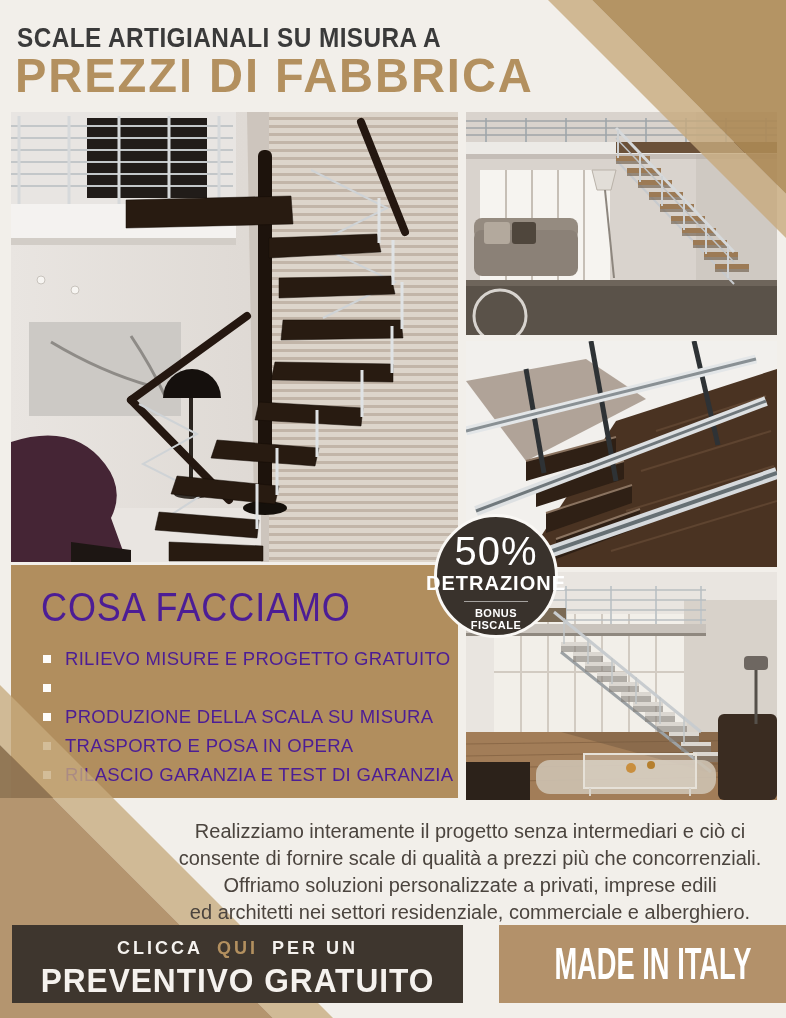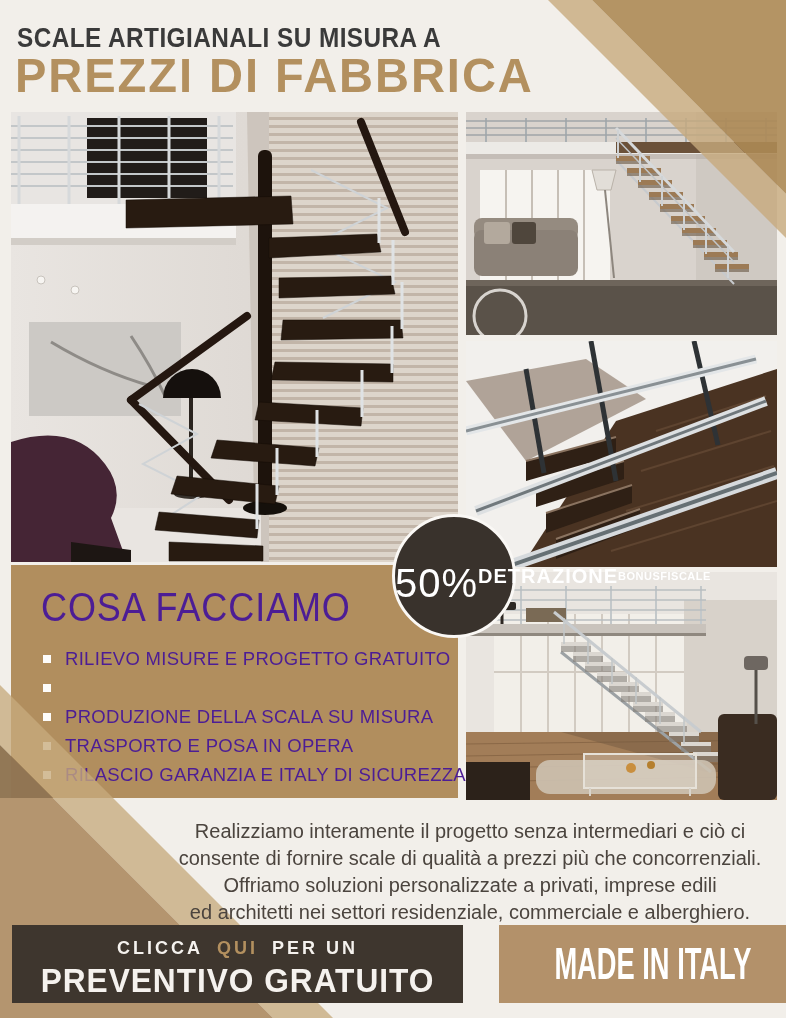--- a/index.html
+++ b/index.html
@@ -23,23 +23,23 @@
   .photo{position:absolute;overflow:hidden;z-index:1;background:#ddd8d2;}
   .photo svg{display:block;width:100%;height:100%;}
   #ph-main{left:11px;top:112px;width:447px;height:450px;}
   #ph-r1{left:466px;top:112px;width:311px;height:223px;}
   #ph-r2{left:466px;top:341px;width:311px;height:226px;}
   #ph-r3{left:466px;top:572px;width:311px;height:228px;}
   
   .deco{position:absolute;inset:0;width:786px;height:1018px;z-index:2;pointer-events:none;}
   
   .badge{
-    position:absolute;left:392px;top:514px;width:118px;height:118px;border-radius:50%;
+    position:absolute;left:434px;top:514px;width:118px;height:118px;border-radius:50%;
     background:#39322c;border:3px solid #faf8f5;z-index:4;color:#fff;
-    display:flex;flex-direction:row;align-items:center;text-align:center;
+    display:flex;flex-direction:column;align-items:center;text-align:center;
   }
   .badge .pct{font-size:40px;font-weight:400;line-height:42px;margin-top:13px;letter-spacing:1px;}
   .badge .det{font-size:20px;font-weight:700;letter-spacing:1px;margin-top:0px;}
   .badge .rule{width:64px;height:1px;background:rgba(255,255,255,.55);margin:6px 0 5px;}
   .badge .sub{font-size:11px;font-weight:700;letter-spacing:.5px;line-height:12px;}
   
   .panel{
     position:absolute;left:11px;top:565px;width:447px;height:233px;background:#b18e5e;
     z-index:1;color:#4c1d95;box-sizing:border-box;padding:20px 0 0 30px;
   }
@@ -416,21 +416,21 @@
       <li>
         <span class="sq"></span>
         <span>PRODUZIONE DELLA SCALA SU MISURA</span>
       </li>
       <li>
         <span class="sq"></span>
         <span>TRASPORTO E POSA IN OPERA</span>
       </li>
       <li>
         <span class="sq"></span>
-        <span>RILASCIO GARANZIA E ITALY DI SICUREZZA</span>
+        <span>RILASCIO GARANZIA E TEST DI GARANZIA</span>
       </li>
     </ul>
   </div>
 
   <div class="intro">
     <div>Realizziamo interamente il progetto senza intermediari e ciò ci</div>
     <div>consente di fornire scale di qualità a prezzi più che concorrenziali.</div>
     <div>Offriamo soluzioni personalizzate a privati, imprese edili</div>
     <div>ed architetti nei settori residenziale, commerciale e alberghiero.</div>
   </div>

